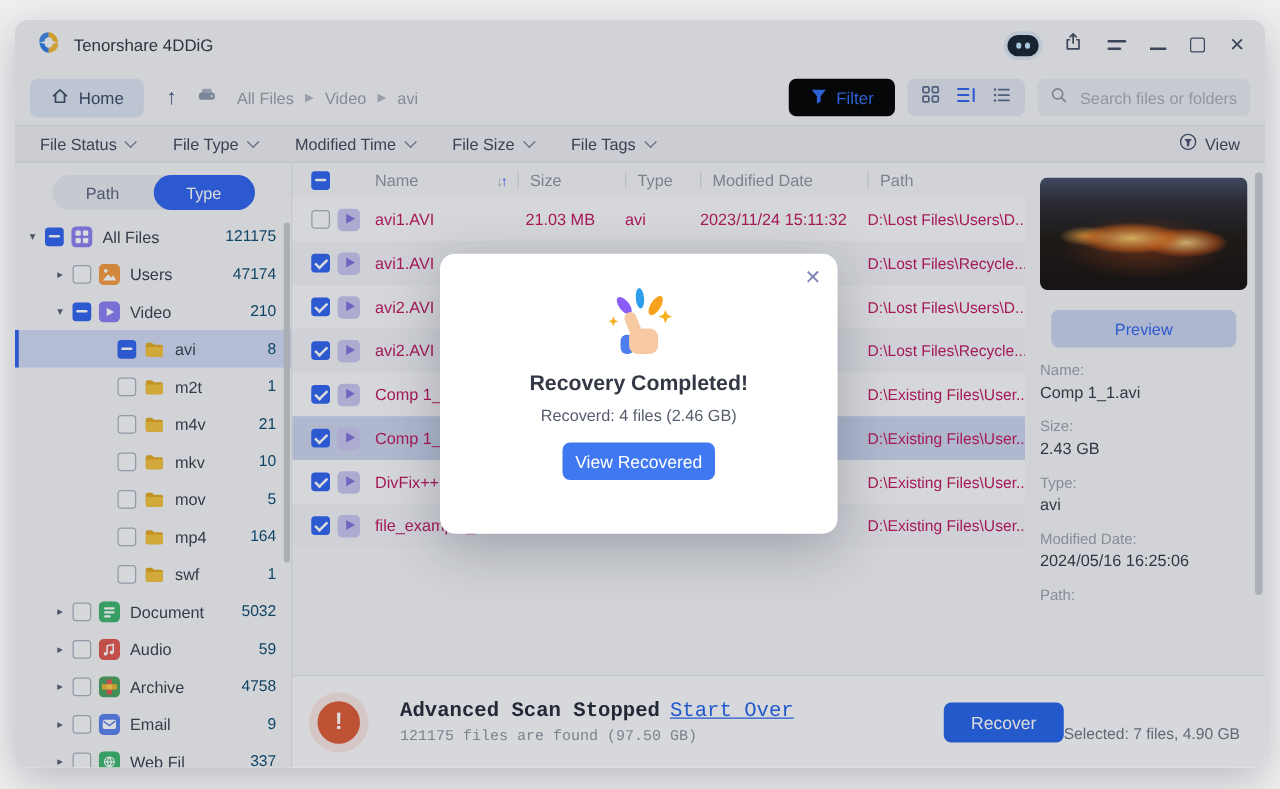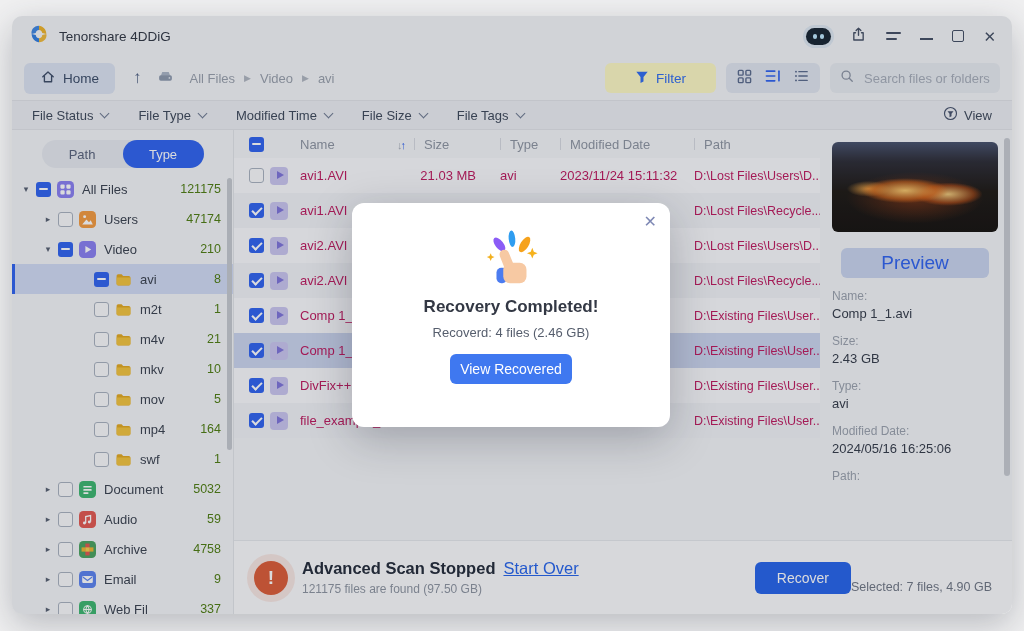--- a/index.html
+++ b/index.html
@@ -20,21 +20,21 @@
   .menu-ico span{display:block;height:2px;background:#434e63;border-radius:1px;margin:3.5px 0;}
   .menu-ico .l1{width:15px;} .menu-ico .l2{width:11px;}
 
   
   .toolbar{height:44px;display:flex;align-items:center;padding:0 12px;}
   .home-btn{display:inline-flex;align-items:center;gap:7px;background:#dde4f2;border-radius:6px;height:31px;padding:0 16px;color:#394a66;font-size:13.5px;cursor:default;}
   .up-arrow{margin-left:18px;color:#4d5e80;font-size:17px;font-weight:bold;}
   .breadcrumb{display:flex;align-items:center;gap:9px;margin-left:15px;font-size:13px;color:#989fab;}
   .breadcrumb .sep{font-size:9px;color:#b0b6c0;}
   .toolbar-right{margin-left:auto;display:flex;align-items:center;gap:10px;}
-  .filter-btn{display:inline-flex;align-items:center;gap:7px;background:#fef9c3;color:#2f6bf0;font-size:13.5px;height:30px;padding:0 30px;border-radius:6px;}
+  .filter-btn{display:inline-flex;align-items:center;gap:7px;background:#000000;color:#2f6bf0;font-size:13.5px;height:30px;padding:0 17px;border-radius:6px;}
   .view-toggle{display:inline-flex;align-items:center;gap:13px;background:#e1e6f0;border-radius:6px;height:30px;padding:0 11px;}
   .search{display:inline-flex;align-items:center;gap:8px;background:#e9ecf1;border-radius:6px;height:30px;width:170px;padding:0 10px;}
   .search input{border:none;outline:none;background:transparent;font-size:13px;width:130px;color:#3a4150;font-family:"Liberation Sans",sans-serif;}
   .search input::placeholder{color:#a6adb9;}
 
   
   .filterbar{height:30px;background:#edeff3;border-top:1px solid #e2e4e9;border-bottom:1px solid #e2e4e9;
     display:flex;align-items:center;padding:0 20px;gap:30px;font-size:13px;color:#3d4759;}
   .filter-item{display:inline-flex;align-items:center;}
   .chev{width:7px;height:7px;border-right:1.6px solid #6d7890;border-bottom:1.6px solid #6d7890;
@@ -46,21 +46,21 @@
   .sidebar{position:absolute;left:0;top:0;bottom:0;width:222px;border-right:1px solid #e3e5e9;overflow:hidden;}
   .seg{margin:10px auto 6px;width:162px;height:28px;background:#e7eaf0;border-radius:14px;display:flex;}
   .seg-item{flex:1;display:flex;align-items:center;justify-content:center;font-size:13px;color:#57617a;border-radius:14px;}
   .seg-item.active{background:#2e62f0;color:#fff;}
   .tree{margin-top:2px;}
   .tree-row{height:30px;display:flex;align-items:center;font-size:13px;color:#39404e;position:relative;padding-right:12px;}
   .tree-row .arrow{width:12px;font-size:9px;color:#565f70;text-align:center;flex:none;}
   .tree-row .cb{margin:0 6px 0 4px;flex:none;}
   .tree-row .t-ico{width:17px;height:17px;flex:none;margin-right:8px;}
   .tree-row .t-ico svg{width:17px;height:17px;display:block;}
-  .tree-row .count{margin-left:auto;font-size:12.5px;color:#4d7c0f;}
+  .tree-row .count{margin-left:auto;font-size:12.5px;color:#0c4a6e;}
   .tree-row.lv0{padding-left:8px;}
   .tree-row.lv1{padding-left:30px;}
   .tree-row.lv2{padding-left:66px;}
   .tree-row.selected{background:#d2dbf4;}
   .tree-row.selected::before{content:"";position:absolute;left:0;top:0;bottom:0;width:3px;background:#2e62f0;}
   .sb-scroll{position:absolute;right:1px;top:48px;width:5px;height:272px;border-radius:3px;background:#c6c9cf;}
 
   .main{position:absolute;left:222px;top:0;right:0;bottom:0;}
   .center-region{position:absolute;left:0;right:0;top:0;bottom:74px;display:flex;}
   .table-wrap{flex:1;min-width:0;}
@@ -90,33 +90,33 @@
   
   .rpanel{width:192px;flex:none;padding:12px 14px 0 12px;overflow:hidden;}
   .thumb{width:166px;height:90px;border-radius:6px;margin:0 auto 16px;
     background:
      radial-gradient(56px 16px at 44% 54%, rgba(255,205,110,.95), rgba(230,110,25,.6) 55%, rgba(0,0,0,0) 78%),
      radial-gradient(44px 15px at 70% 58%, rgba(255,215,130,.9), rgba(205,85,20,.55) 58%, rgba(0,0,0,0) 78%),
      radial-gradient(30px 11px at 22% 52%, rgba(255,175,70,.85), rgba(0,0,0,0) 72%),
      radial-gradient(90px 34px at 50% 62%, rgba(170,65,18,.55), rgba(0,0,0,0) 76%),
      linear-gradient(180deg,#46506b 0%,#2b2a33 22%,#1c1712 55%,#14100d 100%);}
   .preview-btn{display:block;width:148px;height:30px;margin:0 auto;background:#c9d4ee;color:#2e62f0;
-    font-size:19px;border:none;border-radius:6px;font-family:"Liberation Sans",sans-serif;}
+    font-size:13px;border:none;border-radius:6px;font-family:"Liberation Sans",sans-serif;}
   .dfield{margin-top:11px;}
   .dlabel{font-size:12px;color:#9aa1ad;}
   .dvalue{font-size:13px;color:#333a48;margin-top:3px;word-break:break-all;line-height:1.3;}
   .dfield:last-child .dvalue{font-size:11.5px;}
   .v-scroll{position:absolute;right:2px;top:8px;width:6px;height:338px;border-radius:3px;background:#c8cbd1;}
 
   
   .bottombar{position:absolute;left:0;right:0;bottom:0;height:74px;background:#fcfcfd;border-top:1px solid #e6e8ec;
     display:flex;align-items:center;padding:0 20px;}
   .alert-circle{width:34px;height:34px;border-radius:50%;background:#dd5b35;color:#fff;display:flex;align-items:center;
     justify-content:center;font-size:19px;font-weight:bold;box-shadow:0 0 0 7px rgba(221,91,53,.13);flex:none;}
-  .status-text{margin-left:14px;}
+  .status-text{margin-left:32px;font-family:Liberation Mono, monospace;}
   .status-line1{font-size:16.5px;font-weight:bold;color:#222a38;}
   .status-line1 a{color:#2563eb;text-decoration:underline;font-weight:normal;margin-left:8px;}
   .status-line2{font-size:12px;color:#8d94a0;margin-top:4px;}
   .bb-right{margin-left:auto;display:flex;flex-direction:row;align-items:flex-end;}
   .recover-btn{width:96px;height:32px;background:#2563eb;color:#fff;border:none;border-radius:6px;font-size:14px;font-family:"Liberation Sans",sans-serif;}
   .selected-summary{font-size:12.5px;color:#6f7684;margin-top:6px;}
 
   
   .dim{position:absolute;inset:0;background:rgba(38,44,56,.17);z-index:50;}
   .modal{position:fixed;left:352px;top:203px;width:318px;height:224px;background:#fff;border-radius:12px;

